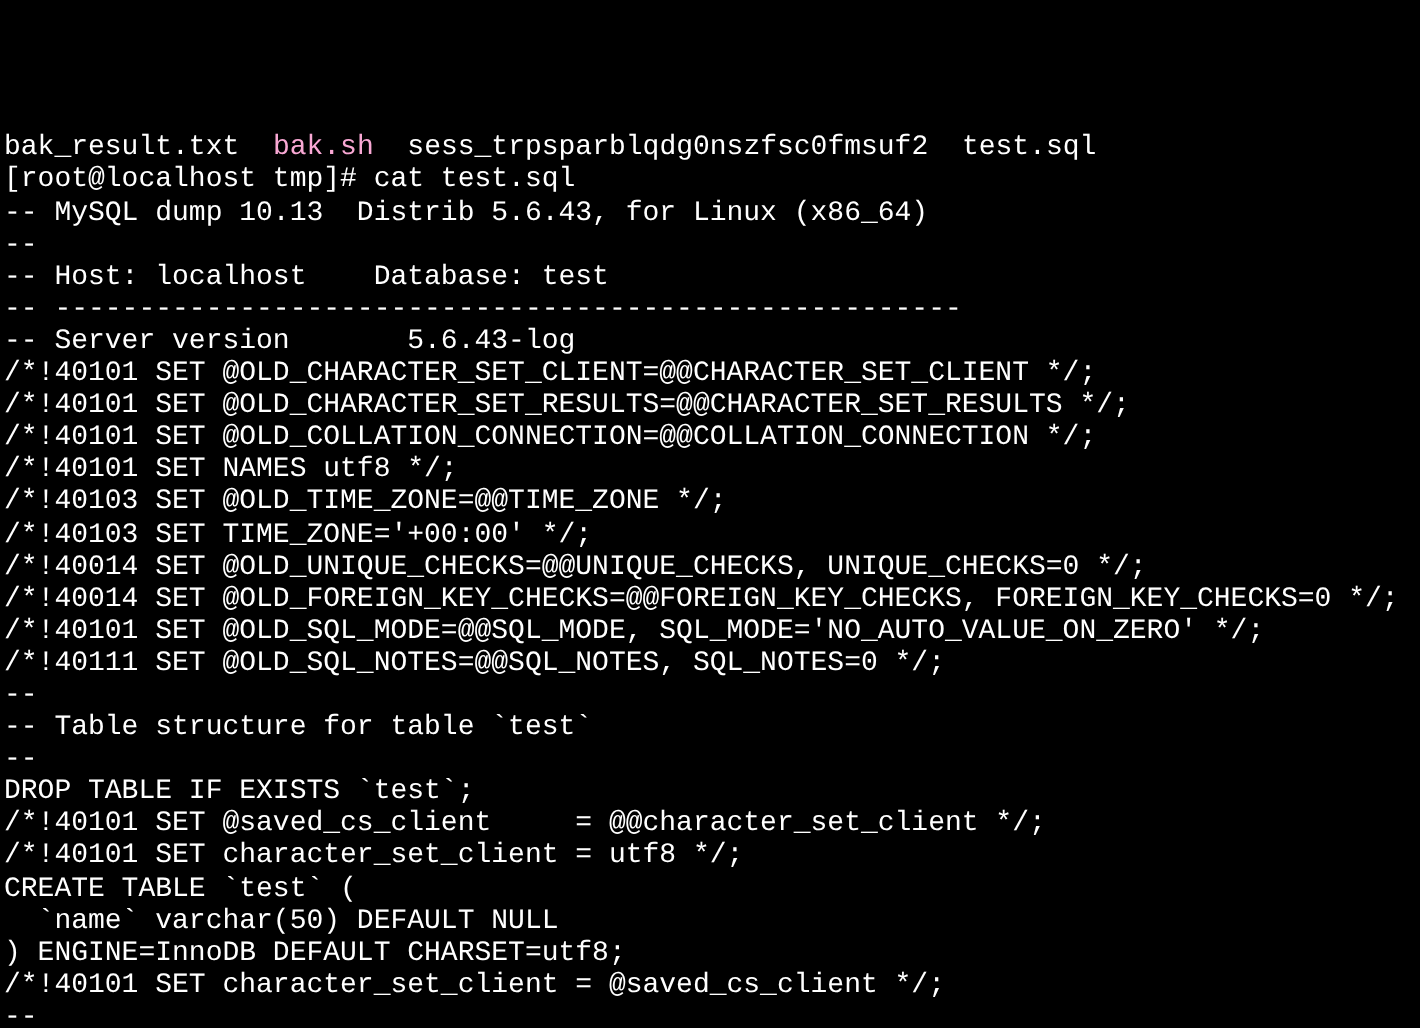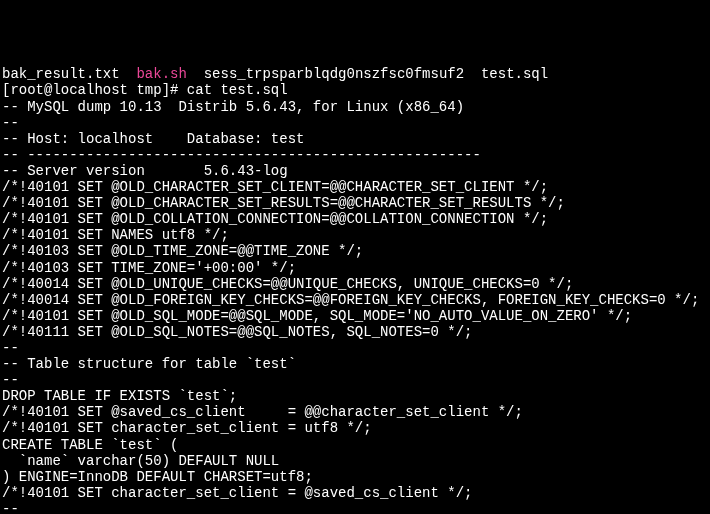--- a/index.html
+++ b/index.html
@@ -19,21 +19,21 @@
       overflow: hidden;
       white-space: pre;
     }
     .terminal {
       white-space: pre;
     }
     .line {
       display: block;
     }
     .green {
-      color: #ec4899;
+      color: #f9a8d4;
       margin-top: 12px;
     }
   </style>
 </head>
 <body>
 
 
 
 <div class="terminal"><span class="line"><span>bak_result.txt</span>  <span class="green">bak.sh</span>  <span>sess_trpsparblqdg0nszfsc0fmsuf2</span>  <span>test.sql</span></span><span class="line">[root@localhost tmp]# cat test.sql</span><span class="line">-- MySQL dump 10.13  Distrib 5.6.43, for Linux (x86_64)</span><span class="line">--</span><span class="line">-- Host: localhost    Database: test</span><span class="line">-- ------------------------------------------------------</span><span class="line">-- Server version       5.6.43-log</span><span class="line"></span><span class="line">/*!40101 SET @OLD_CHARACTER_SET_CLIENT=@@CHARACTER_SET_CLIENT */;</span><span class="line">/*!40101 SET @OLD_CHARACTER_SET_RESULTS=@@CHARACTER_SET_RESULTS */;</span><span class="line">/*!40101 SET @OLD_COLLATION_CONNECTION=@@COLLATION_CONNECTION */;</span><span class="line">/*!40101 SET NAMES utf8 */;</span><span class="line">/*!40103 SET @OLD_TIME_ZONE=@@TIME_ZONE */;</span><span class="line">/*!40103 SET TIME_ZONE='+00:00' */;</span><span class="line">/*!40014 SET @OLD_UNIQUE_CHECKS=@@UNIQUE_CHECKS, UNIQUE_CHECKS=0 */;</span><span class="line">/*!40014 SET @OLD_FOREIGN_KEY_CHECKS=@@FOREIGN_KEY_CHECKS, FOREIGN_KEY_CHECKS=0 */;</span><span class="line">/*!40101 SET @OLD_SQL_MODE=@@SQL_MODE, SQL_MODE='NO_AUTO_VALUE_ON_ZERO' */;</span><span class="line">/*!40111 SET @OLD_SQL_NOTES=@@SQL_NOTES, SQL_NOTES=0 */;</span><span class="line"></span><span class="line">--</span><span class="line">-- Table structure for table `test`</span><span class="line">--</span><span class="line"></span><span class="line">DROP TABLE IF EXISTS `test`;</span><span class="line">/*!40101 SET @saved_cs_client     = @@character_set_client */;</span><span class="line">/*!40101 SET character_set_client = utf8 */;</span><span class="line">CREATE TABLE `test` (</span><span class="line">  `name` varchar(50) DEFAULT NULL</span><span class="line">) ENGINE=InnoDB DEFAULT CHARSET=utf8;</span><span class="line">/*!40101 SET character_set_client = @saved_cs_client */;</span><span class="line"></span><span class="line">--</span></div>
 

